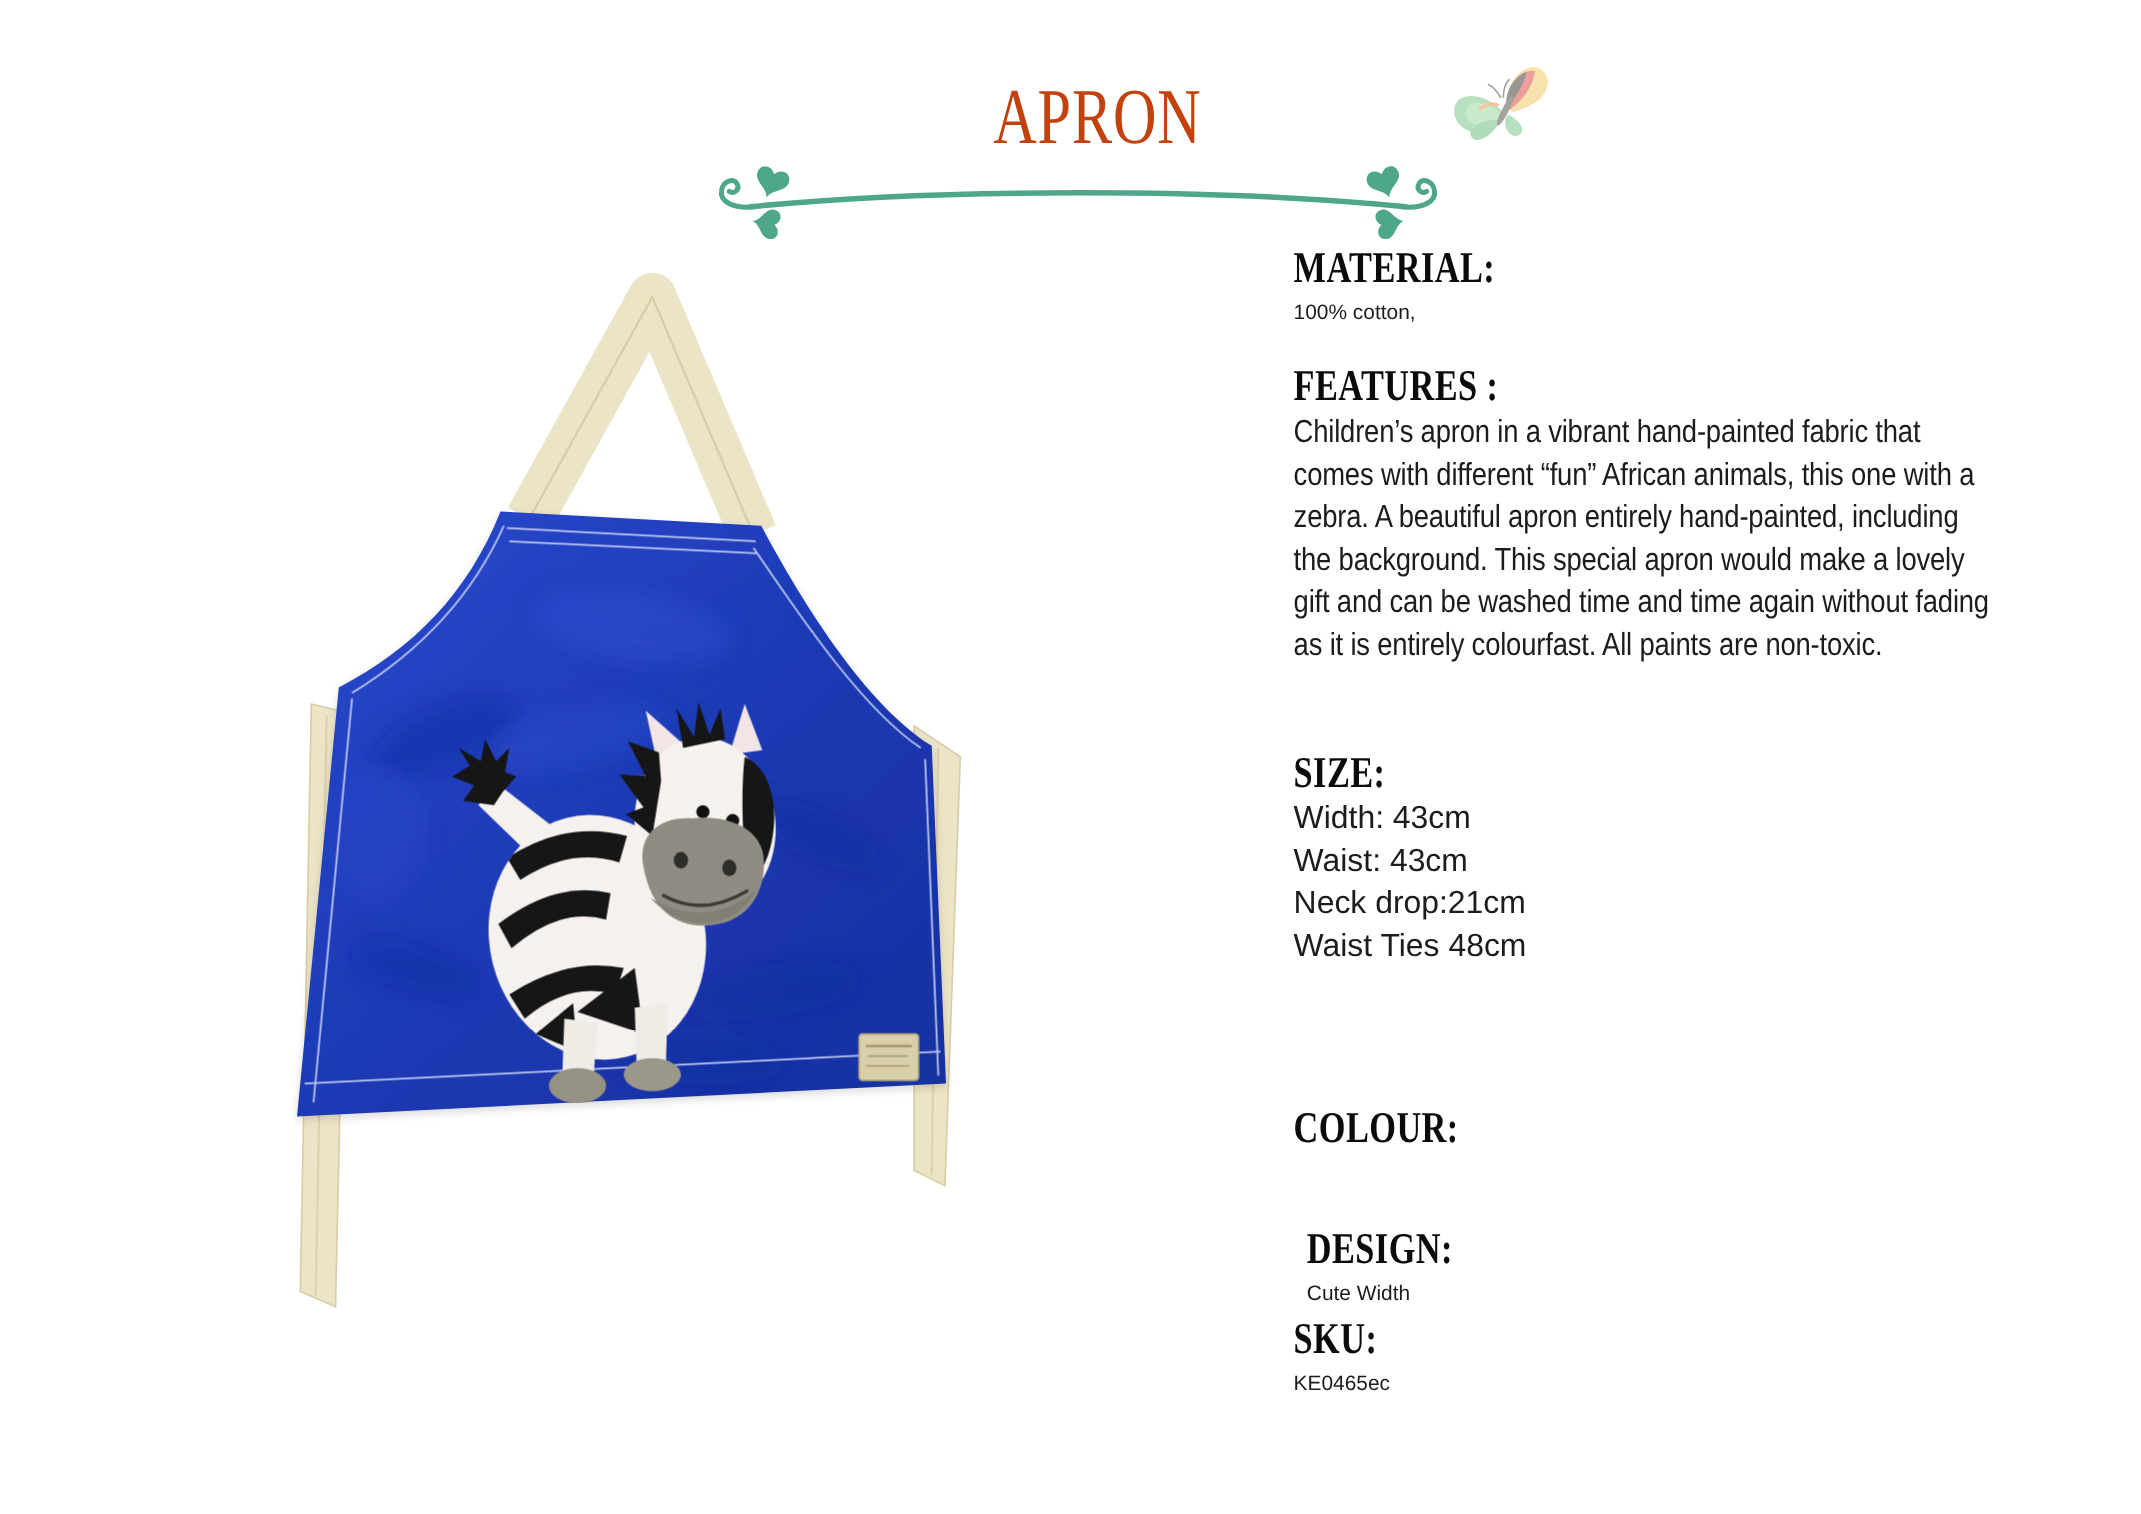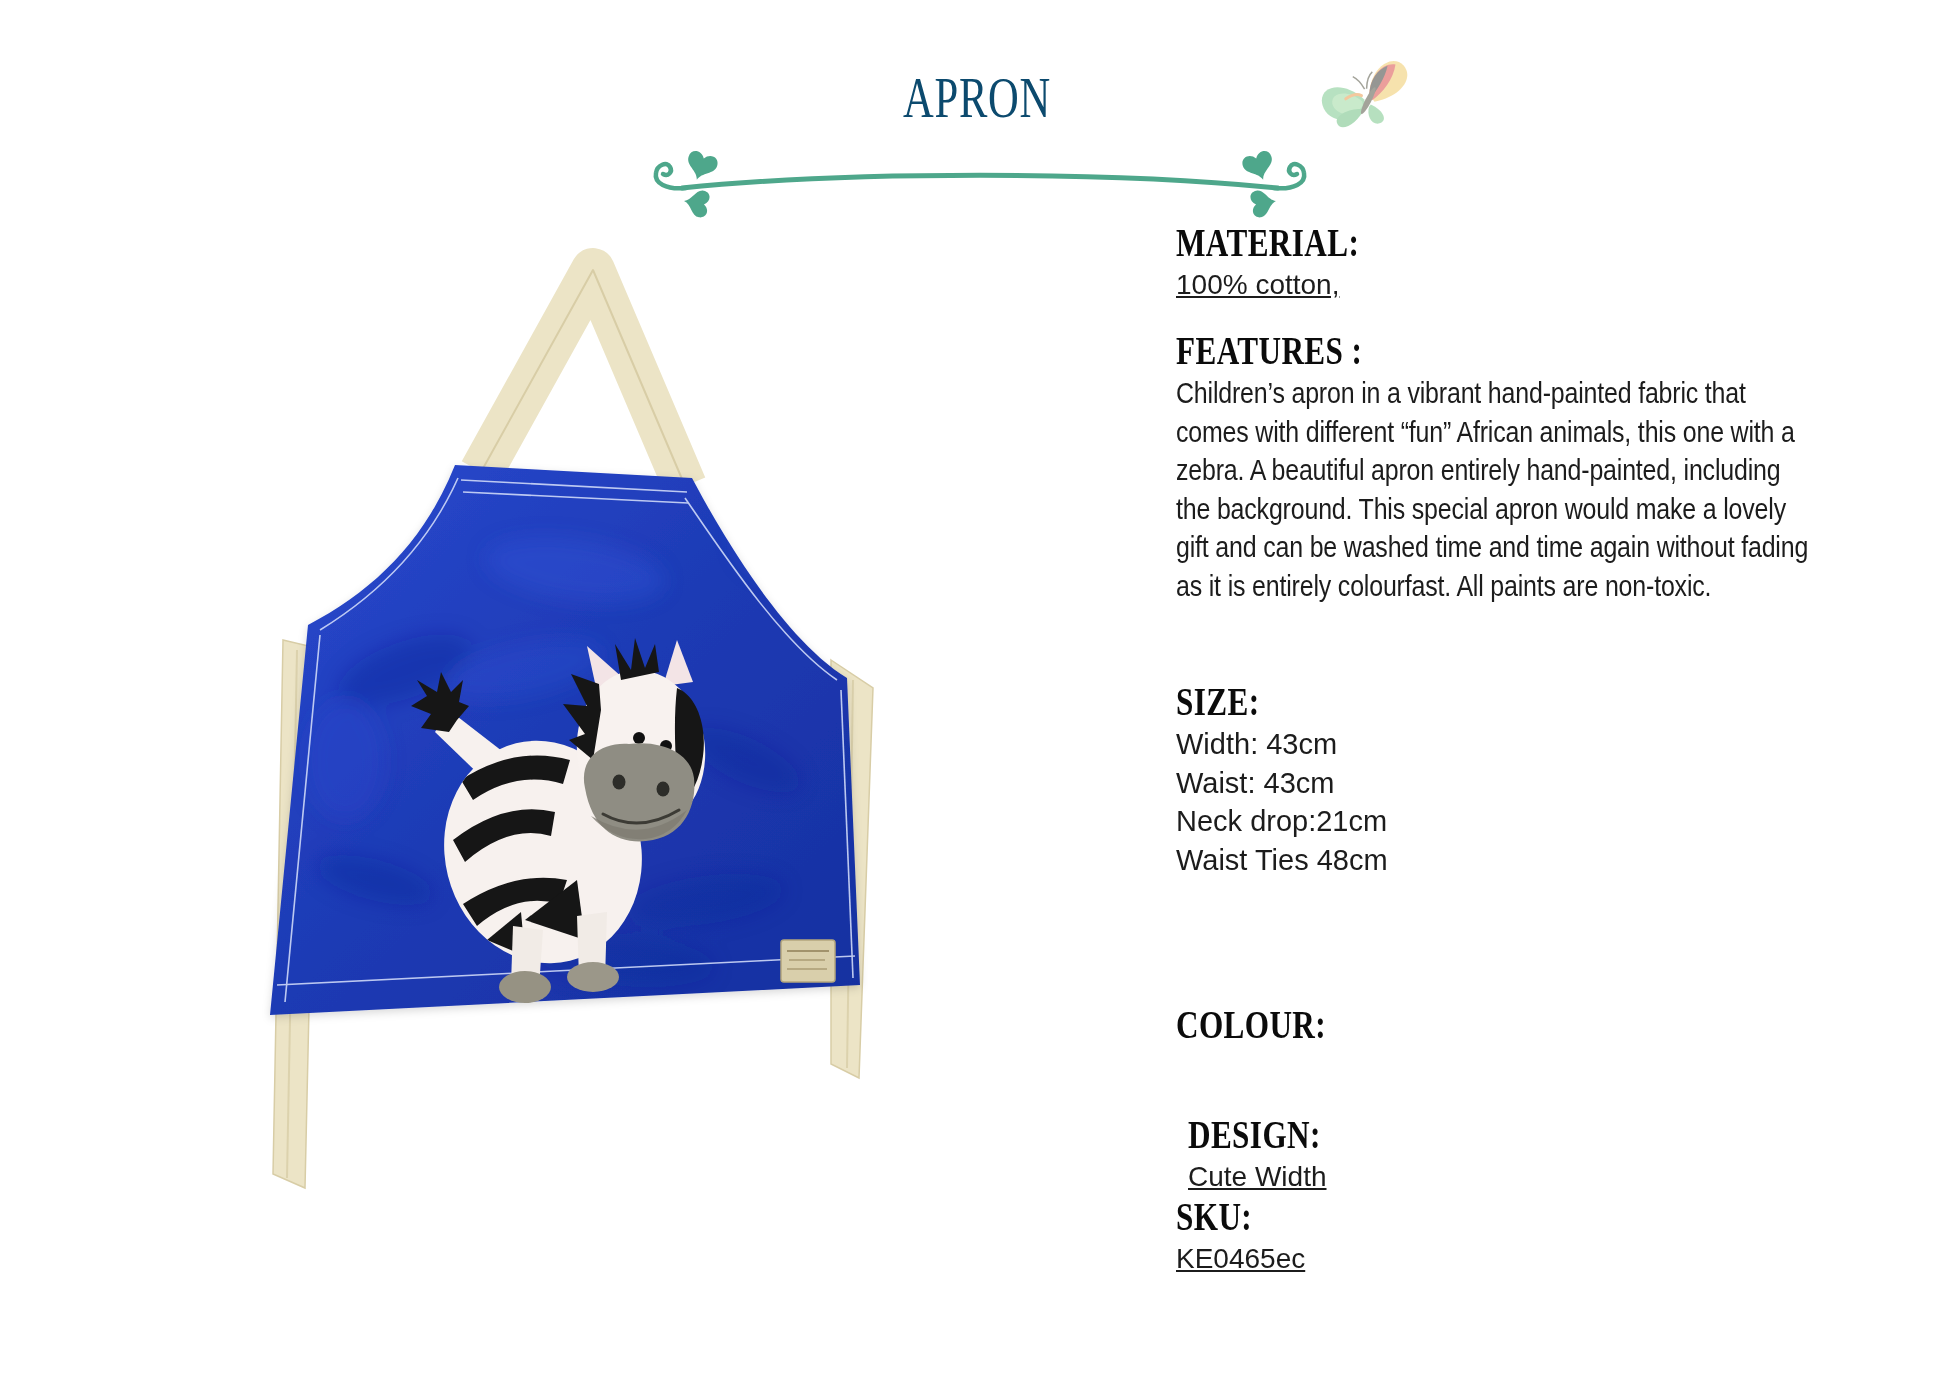--- a/index.html
+++ b/index.html
@@ -14,24 +14,24 @@
     color: #1c1c1c;
   }
   
   .title {
     position: absolute;
     left: 903px;
     top: 70px;
     margin: 0;
     font-family: "Liberation Serif", serif;
     font-weight: 400;
-    font-size: 56px;
+    font-size: 72px;
     line-height: 1;
     letter-spacing: 1px;
-    color: #0c4a6e;
+    color: #c2410c;
     white-space: nowrap;
   }
   .title span { display: inline-block; transform: scaleX(0.76); transform-origin: left center; }
   .butterfly { position: absolute; left: 1316px; top: 48px; width: 100px; height: 102px; opacity: 0.5; }
   .divider { position: absolute; left: 648px; top: 144px; width: 664px; height: 74px; }
   
   .apron-figure { position: absolute; left: 225px; top: 240px; width: 680px; height: 1070px; margin: 0; }
   
   .spec { position: absolute; left: 1176px; }
   .spec h2 {
@@ -39,21 +39,21 @@
     font-family: "Liberation Serif", serif;
     font-weight: 700;
     font-size: 40px;
     line-height: 1.05;
     letter-spacing: 0.5px;
     color: #0b0b0b;
     white-space: nowrap;
     transform: scaleX(0.78);
     transform-origin: left center;
   }
-  .spec p { margin: 0; font-size: 28px; line-height: 38px; color: #1c1c1c; white-space: nowrap; text-decoration: underline; }
+  .spec p { margin: 0; font-size: 19px; line-height: 38px; color: #1c1c1c; white-space: nowrap; }
   .spec .line { font-size: 29px; line-height: 38.5px; white-space: nowrap; }
   .features .line {
     letter-spacing: -0.2px;
     transform: scaleX(0.86);
     transform-origin: left center;
   }
   .spec-material { top: 222px; }
   .spec-features { top: 330px; }
   .spec-size     { top: 681px; }
   .spec-colour   { top: 1004px; }

